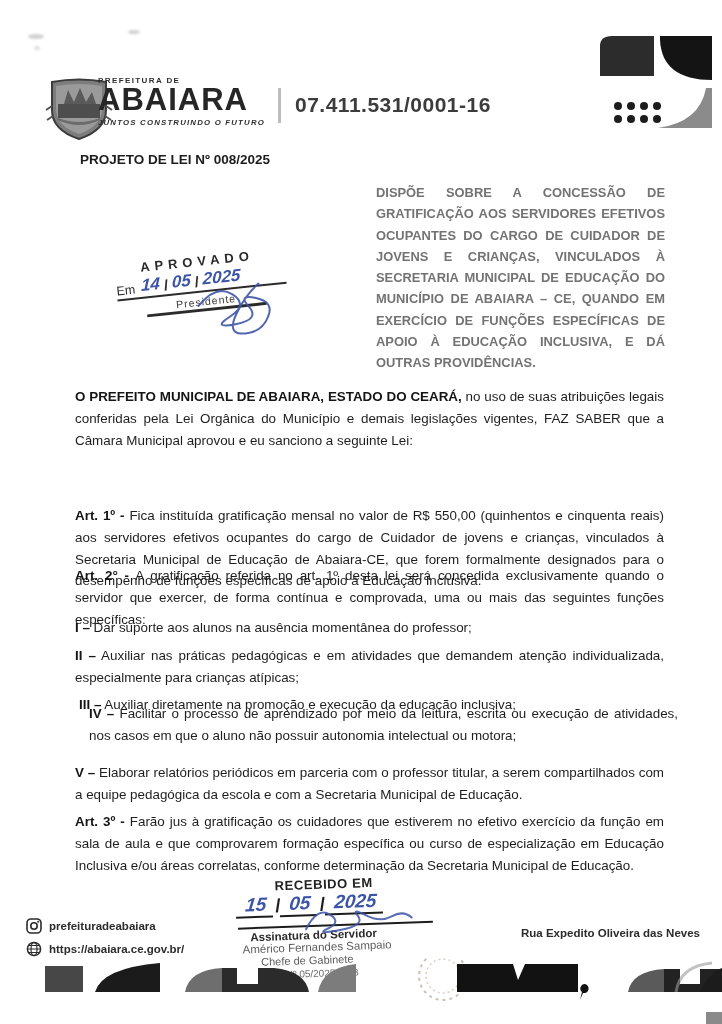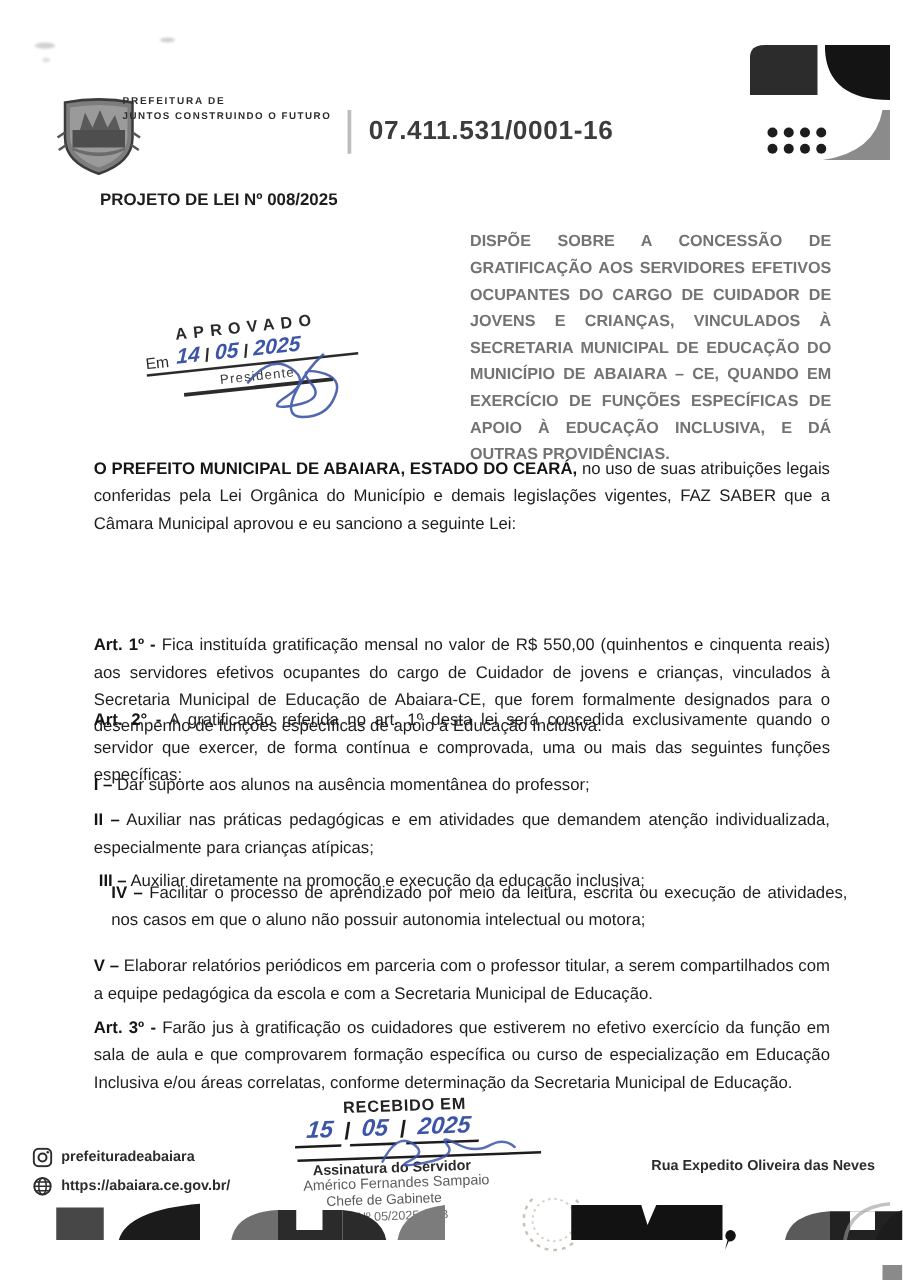--- a/index.html
+++ b/index.html
@@ -8,21 +8,21 @@
     background:#ffffff;
     font-family:"Liberation Sans", sans-serif;
     color:#212121;
   }
   .abs{position:absolute;}
   
   .crest{left:44px;top:76px;width:70px;height:66px;}
   .brand-text{left:98px;top:76px;width:185px;}
   .brand-small{font-size:8px;font-weight:bold;letter-spacing:1.4px;color:#2e2e2e;}
   .brand-name{font-size:31px;font-weight:bold;letter-spacing:1px;color:#262626;line-height:30px;}
-  .brand-slogan{font-size:7.8px;font-weight:bold;letter-spacing:1.2px;color:#2e2e2e;margin-top:3px;}
+  .brand-slogan{font-size:7.8px;font-weight:bold;letter-spacing:1.2px;color:#2e2e2e;margin-top:3px;font-style:italic;}
   .cnpj{left:278px;top:88px;border-left:3px solid #bdbdbd;padding:5px 0 6px 14px;
         font-size:21px;font-weight:bold;color:#3c3c3c;letter-spacing:0.5px;}
   .brandmark{left:596px;top:32px;width:120px;height:100px;}
   
   .doc-title{left:80px;top:152px;font-size:13.5px;font-weight:bold;color:#1d1d1d;}
   
   .ementa{left:376px;top:182px;width:289px;font-size:12.9px;font-weight:bold;
           line-height:21.3px;text-align:justify;color:#737373;}
   
   .ap-stamp{left:116px;top:252px;width:200px;transform:rotate(-6deg);}
@@ -71,20 +71,21 @@
   <path d="M8 6 Q35 1 62 6 L62 34 Q62 54 35 63 Q8 54 8 34 Z" fill="#7d7d7d" stroke="#3c3c3c" stroke-width="2"></path>
   <path d="M12 10 Q35 6 58 10 L58 33 Q58 50 35 58 Q12 50 12 33 Z" fill="#9a9a9a"></path>
   <rect x="14" y="28" width="42" height="14" fill="#4e4e4e"></rect>
   <path d="M20 28 L24 14 L30 26 L36 12 L42 26 L48 16 L52 28 Z" fill="#5a5a5a"></path>
   <path d="M14 42 Q35 50 56 42 L56 44 Q35 54 14 44 Z" fill="#6b6b6b"></path>
   <path d="M2 34 L8 30 M3 44 L9 40 M62 30 L68 34 M61 40 L67 44" stroke="#555" stroke-width="2"></path>
 </svg>
 
 <div class="abs brand-text">
   <div class="brand-small">PREFEITURA DE</div>
+  <div class="brand-name">ABAIARA</div>
   <div class="brand-slogan">JUNTOS CONSTRUINDO O FUTURO</div>
 </div>
 
 <div class="abs cnpj">07.411.531/0001-16</div>
 
 <svg class="abs brandmark" viewBox="0 0 120 100">
   <path d="M4 44 L4 14 Q4 4 16 4 L58 4 L58 44 Z" fill="#2c2c2c"></path>
   <path d="M64 4 L116 4 L116 48 Q66 48 64 8 Z" fill="#141414"></path>
   <path d="M116 56 L116 96 L62 96 Q104 90 110 56 Z" fill="#8b8b8b"></path>
   <g fill="#1d1d1d">
@@ -112,21 +113,21 @@
     <span class="hand ap-d">05</span>
     <span class="slash">/</span>
     <span class="hand ap-d">2025</span>
   </div>
   <div class="ap-role">Presidente</div>
   <svg class="abs ap-sig" width="100" height="70" viewBox="0 0 100 70">
     <path d="M10 30 Q30 10 45 22 Q60 34 40 44 Q20 54 45 52 Q70 50 60 36 Q50 22 68 28 Q86 34 78 48 Q70 64 50 62 Q35 60 48 40 Q58 24 72 14" fill="none" stroke="#3d55a8" stroke-width="2" stroke-linecap="round" opacity="0.9"></path>
   </svg>
 </div>
 
-<p class="abs para" style="top:364px;margin:0;">
+<p class="abs para" style="top:386px;margin:0;">
   <b>O PREFEITO MUNICIPAL DE ABAIARA, ESTADO DO CEARÁ,</b><span> no uso de suas atribuições legais conferidas pela Lei Orgânica do Município e demais legislações vigentes, FAZ SABER que a Câmara Municipal aprovou e eu sanciono a seguinte Lei:</span>
 </p>
 
 <p class="abs para" style="top:505px;margin:0;">
   <b>Art. 1º -</b><span> Fica instituída gratificação mensal no valor de R$ 550,00 (quinhentos e cinquenta reais) aos servidores efetivos ocupantes do cargo de Cuidador de jovens e crianças, vinculados à Secretaria Municipal de Educação de Abaiara-CE, que forem formalmente designados para o desempenho de funções específicas de apoio à Educação Inclusiva.</span>
 </p>
 
 <p class="abs para" style="top:565px;margin:0;">
   <b>Art. 2° -</b><span> A gratificação referida no art. 1º desta lei será concedida exclusivamente quando o servidor que exercer, de forma contínua e comprovada, uma ou mais das seguintes funções específicas:</span>
 </p>

